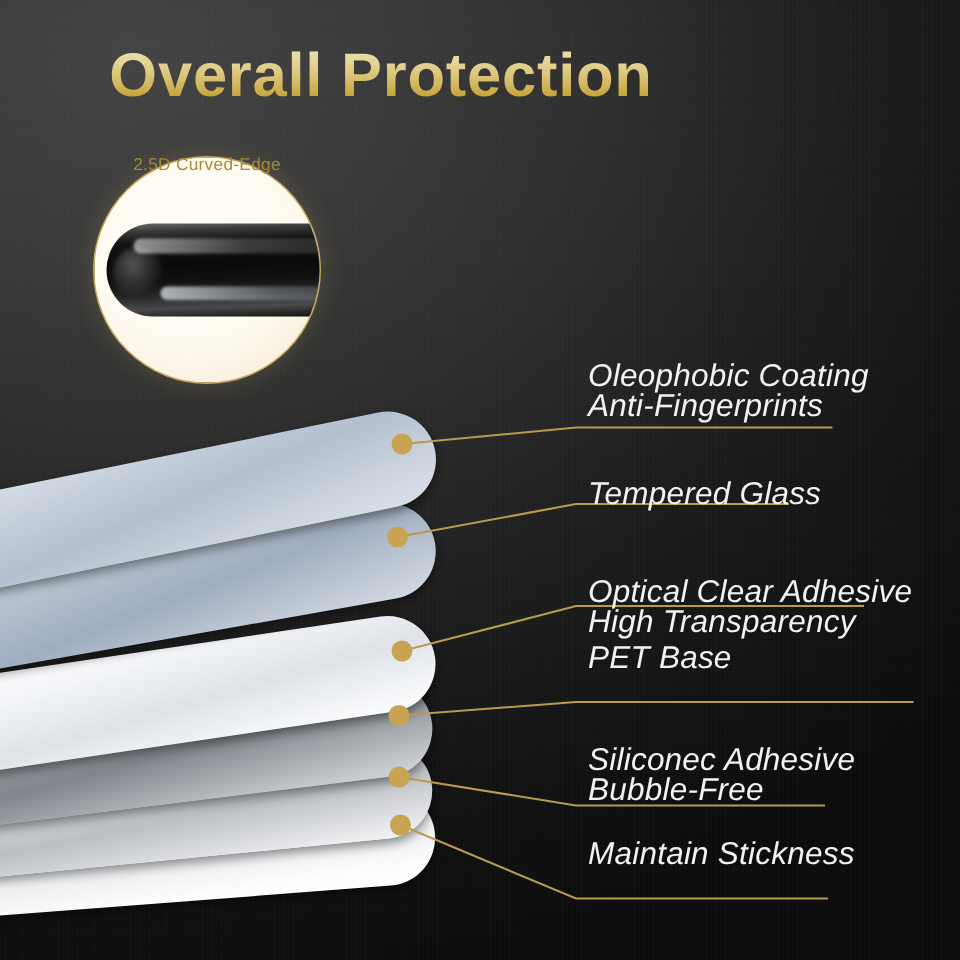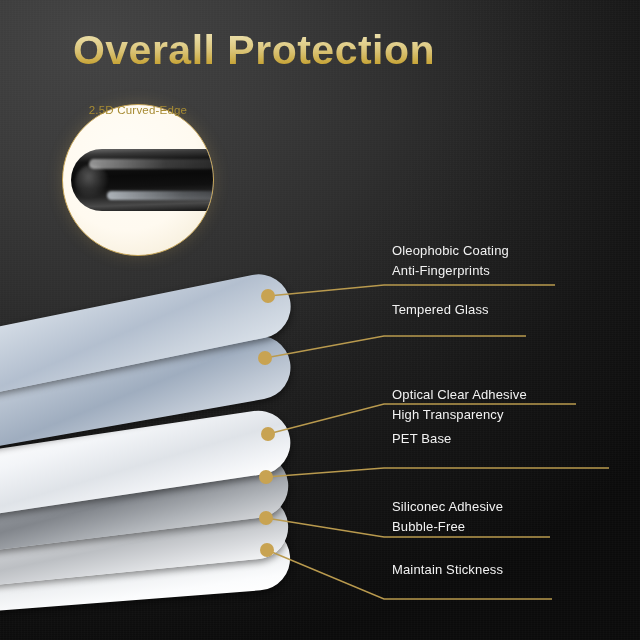--- a/index.html
+++ b/index.html
@@ -100,25 +100,26 @@
     transform-origin:right center;
   }
 
   
   #connectors { position:absolute; inset:0; z-index:8; }
 
   
   .label {
     position:absolute;
     color:#f2f2f2;
-    font-size:13px;
+    font-size:21px;
     line-height:20px;
     letter-spacing:.15px;
     white-space:nowrap;
     z-index:9;
+    font-style:italic;
   }
   .label .l2 { display:block; }
 </style>
 </head>
 <body>
 
 <div id="stage">
 
   <div id="noise"></div>
 
@@ -151,20 +152,20 @@
       <path d="M 266 477 L 384 468 L 609 468" fill="none" stroke="#b99a4e" stroke-width="1.4"></path>
       <circle cx="266" cy="477" r="7" fill="#c8a352"></circle>
       <path d="M 266 518 L 384 537 L 550 537" fill="none" stroke="#b99a4e" stroke-width="1.4"></path>
       <circle cx="266" cy="518" r="7" fill="#c8a352"></circle>
       <path d="M 267 550 L 384 599 L 552 599" fill="none" stroke="#b99a4e" stroke-width="1.4"></path>
       <circle cx="267" cy="550" r="7" fill="#c8a352"></circle>
     </svg>
 
   <div id="labels">
       <div class="label" style="left: 392px; top: 241px;"><span class="l1">Oleophobic Coating</span><span class="l2">Anti-Fingerprints</span></div>
-      <div class="label" style="left: 392px; top: 300px;"><span class="l1">Tempered Glass</span></div>
+      <div class="label" style="left: 392px; top: 320px;"><span class="l1">Tempered Glass</span></div>
       <div class="label" style="left: 392px; top: 361px; margin-top: 24px;"><span class="l1">Optical Clear Adhesive</span><span class="l2">High Transparency</span></div>
       <div class="label" style="left: 392px; top: 429px;"><span class="l1">PET Base</span></div>
       <div class="label" style="left: 392px; top: 497px;"><span class="l1">Siliconec Adhesive</span><span class="l2">Bubble-Free</span></div>
       <div class="label" style="left: 392px; top: 560px;"><span class="l2">Maintain Stickness</span></div>
     </div>
 
 </div>
 
 </body></html>

